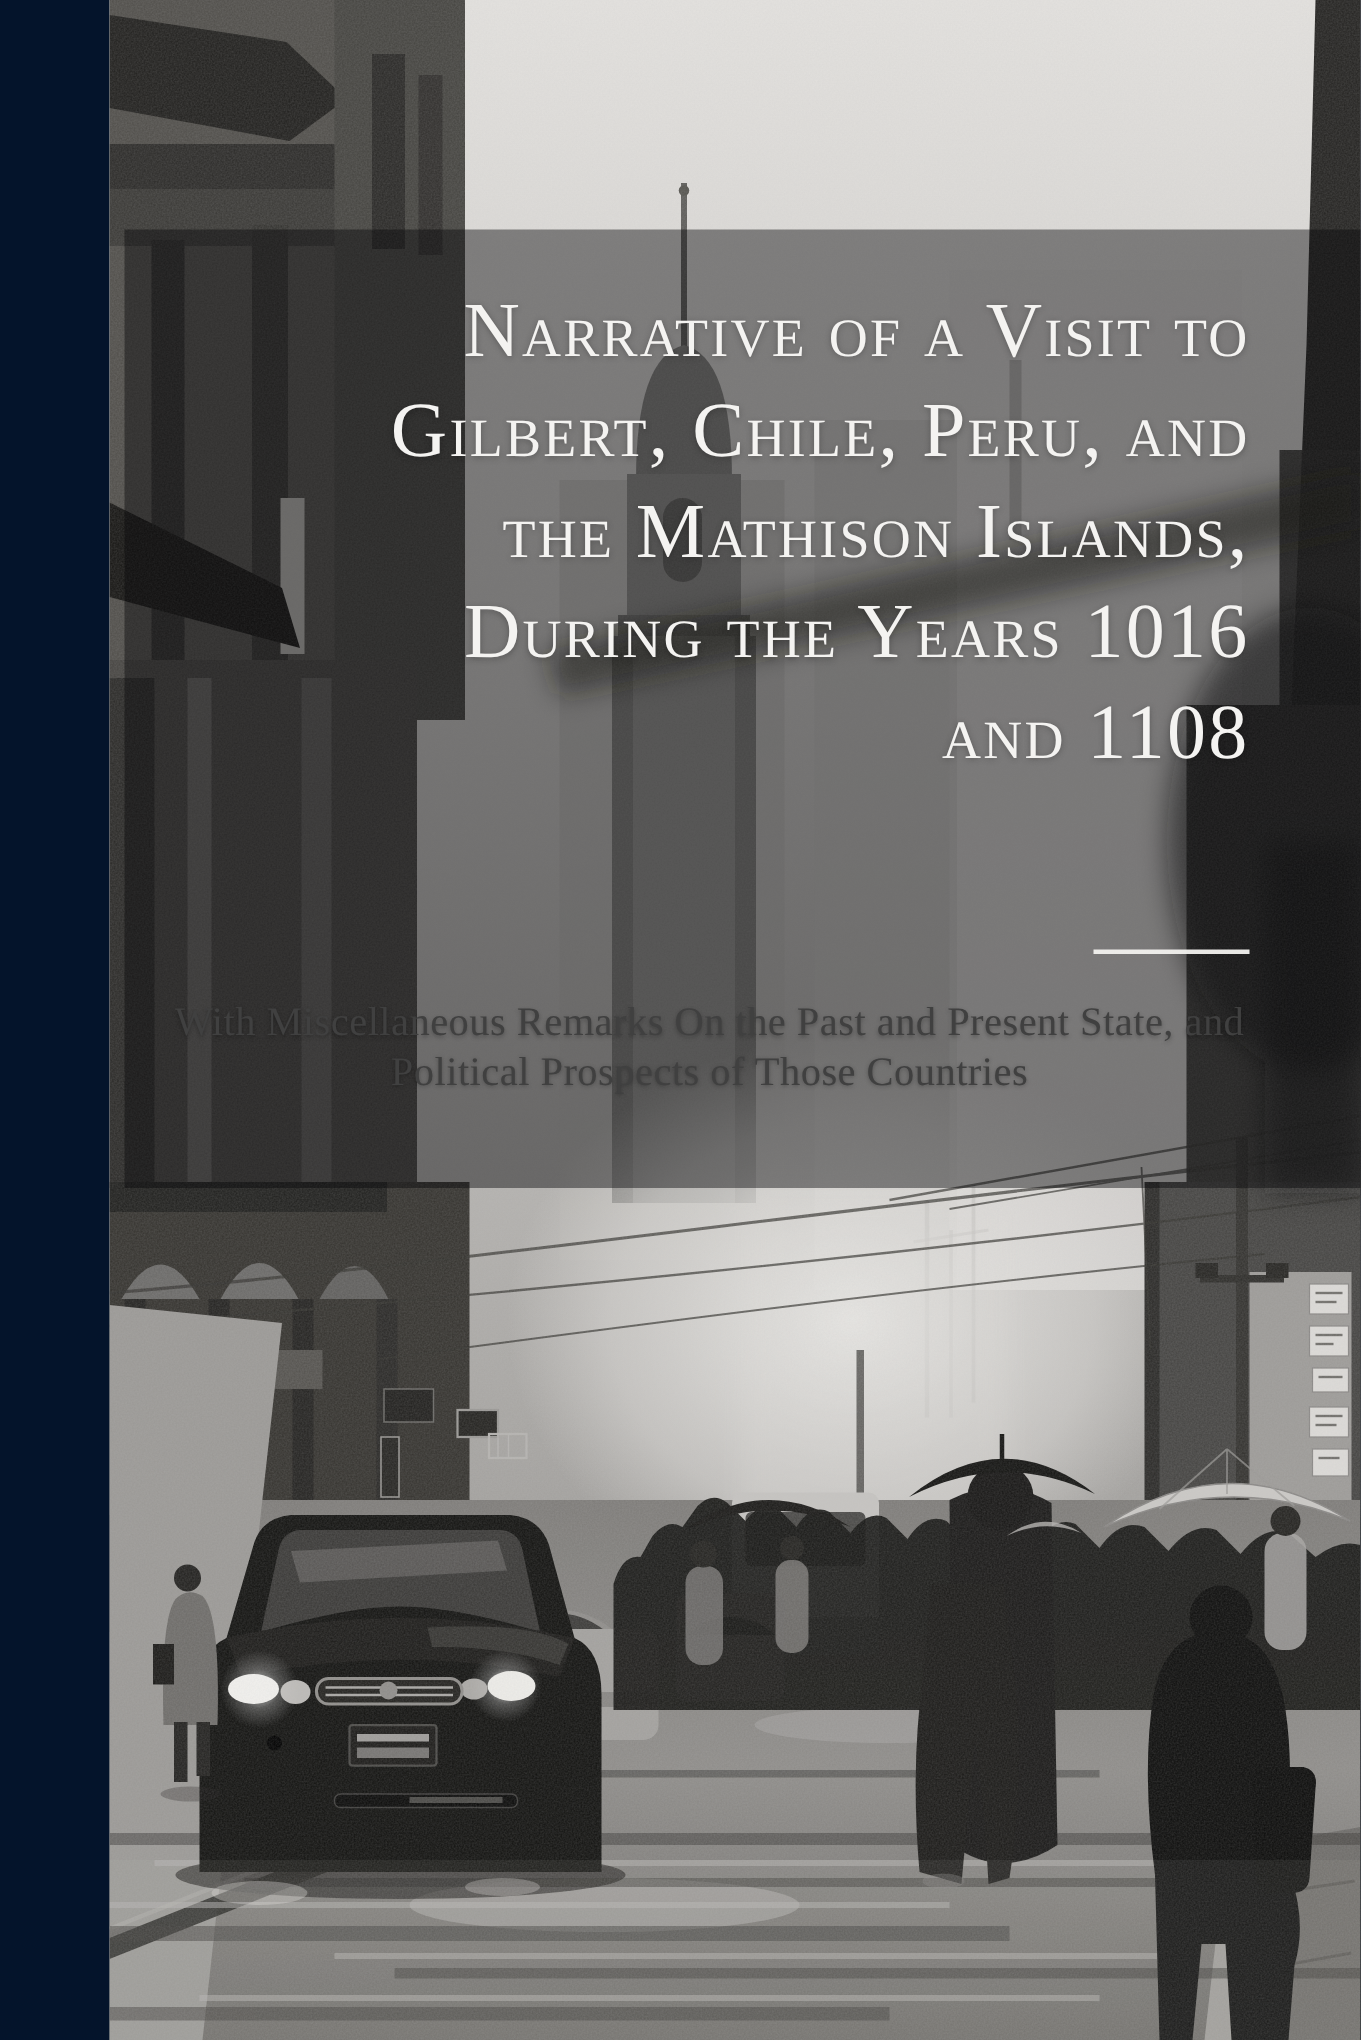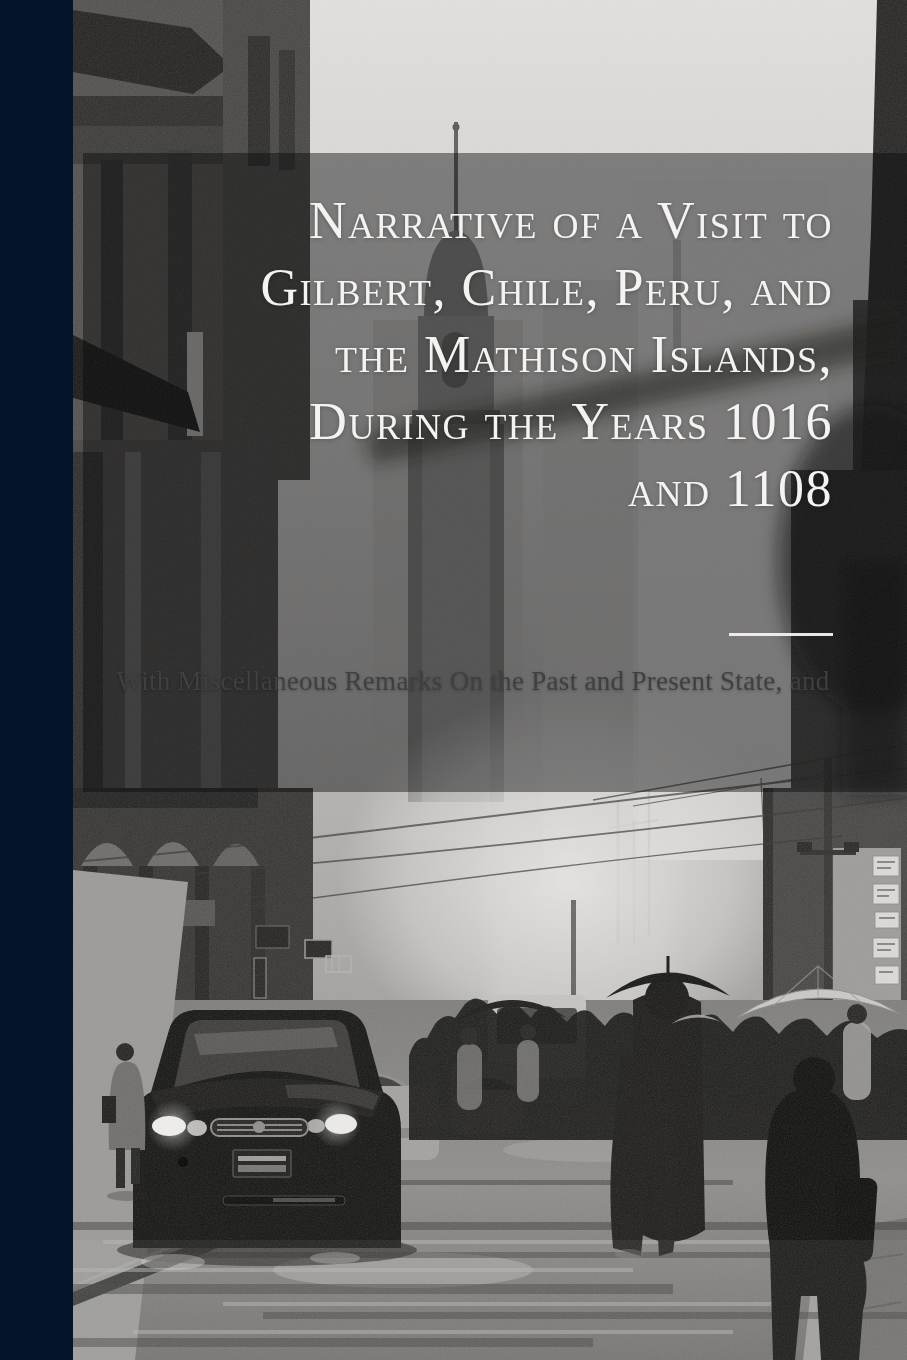--- a/index.html
+++ b/index.html
@@ -313,17 +313,18 @@
       <h1 class="title">
         <span>Narrative of a Visit to</span>
         <span>Gilbert, Chile, Peru, and</span>
         <span>the Mathison Islands,</span>
         <span>During the Years 1016</span>
         <span>and 1108</span>
       </h1>
       <div class="rule"></div>
       <div class="subtitle">
         <span>With Miscellaneous Remarks On the Past and Present State, and</span>
+        <span>Political Prospects of Those Countries</span>
       </div>
     </div>
 
   </div>
 </div>
 
 </body></html>

